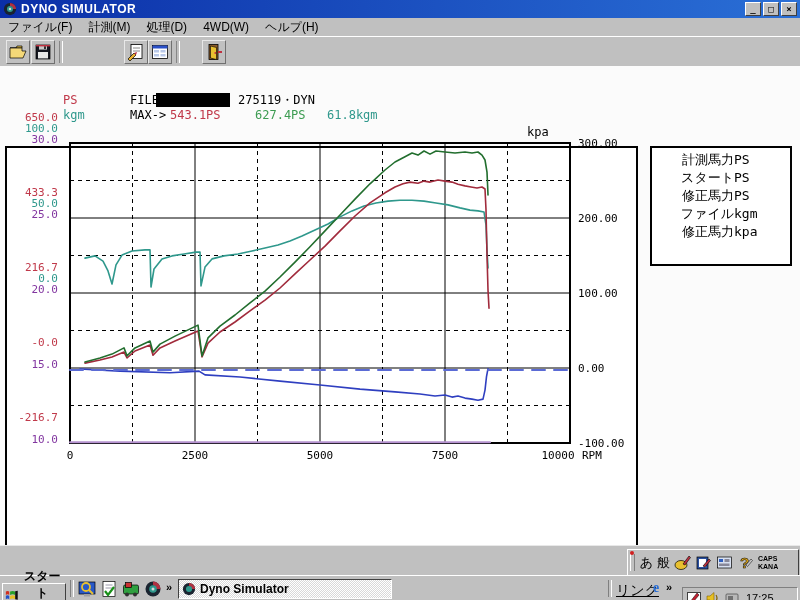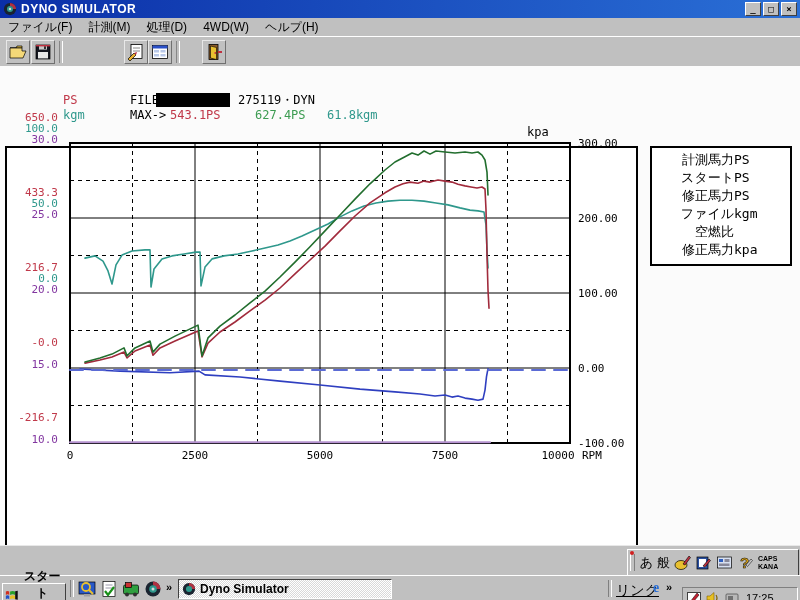--- a/index.html
+++ b/index.html
@@ -160,24 +160,20 @@
             <span class="lg-name">スタート</span>
             <span class="lg-unit">PS</span>
           </div>
           <div class="lg-row">
             <span class="lg-name">修正馬力</span>
             <span class="lg-unit">PS</span>
           </div>
           <div class="lg-row">
             <span class="lg-name">ファイル</span>
             <span class="lg-unit">kgm</span>
-          </div>
-          <div class="lg-row">
-            <span class="lg-name">空燃比</span>
-            <span class="lg-unit"></span>
           </div>
           <div class="lg-row">
             <span class="lg-name">修正馬力</span>
             <span class="lg-unit">kpa</span>
           </div>
         </div>
     </div>
   </div>
 
   <span class="hdr-span mono c-red" style="left:63px;top:94px">PS</span>

